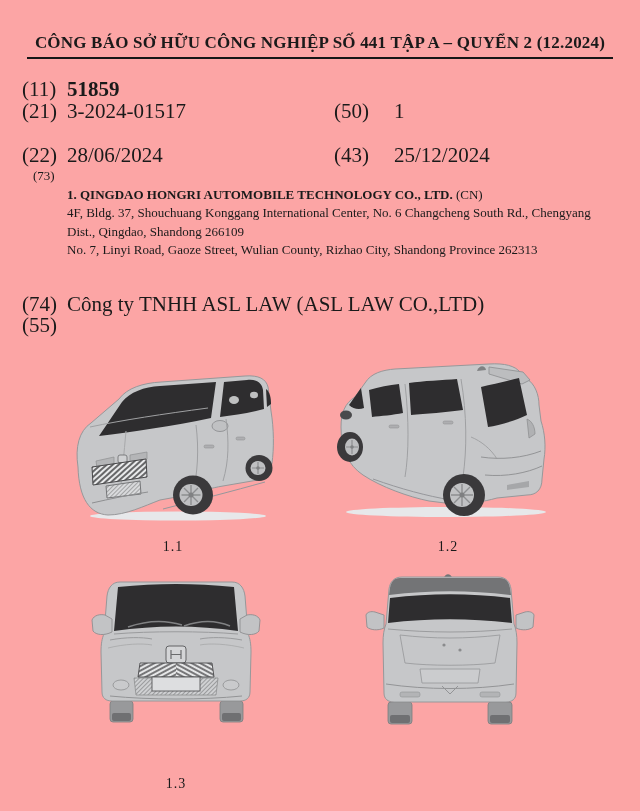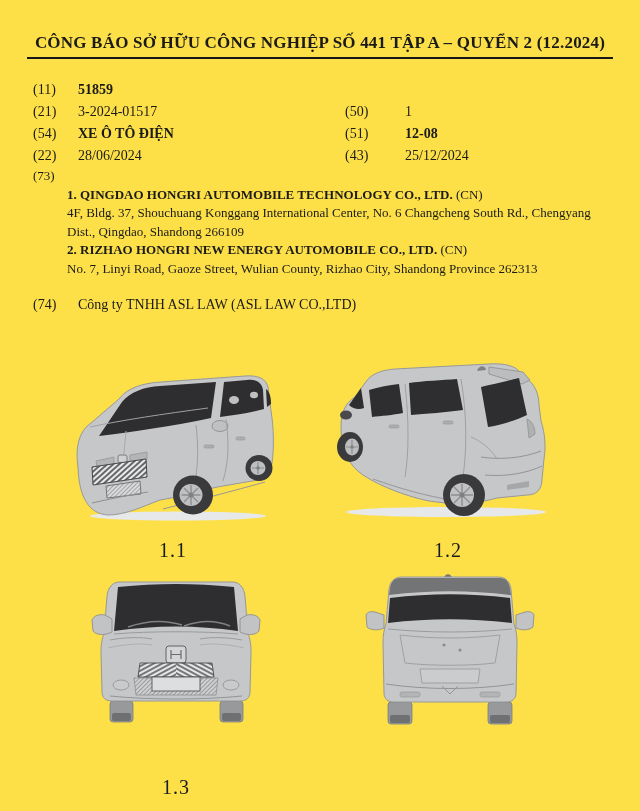--- a/index.html
+++ b/index.html
@@ -4,50 +4,50 @@
 <style>
   html,body{margin:0;padding:0;}
   body{
     width:640px;height:811px;
     background:#ffffff;
     font-family:"Liberation Serif", serif;
     color:#1a1a1a;
     position:relative;
     overflow:hidden;
   }
-  .page{position:absolute;inset:0;background:#fde047;}
+  .page{position:absolute;inset:0;background:#fca5a5;}
   .header-wrap{position:absolute;top:33px;left:0;right:0;text-align:center;}
   .header{
     display:inline-block;
     font-weight:bold;
     font-size:17px;
     letter-spacing:.2px;
     border-bottom:2px solid #161616;
     padding:0 8px 4px 8px;
     white-space:nowrap;
   }
   .row{
-    position:absolute;left:33px;width:580px;
-    font-size:14px;line-height:17px;white-space:nowrap;
+    position:absolute;left:22px;width:580px;
+    font-size:21px;line-height:17px;white-space:nowrap;
   }
   .code{display:inline-block;width:45px;}
   .b{font-weight:bold;}
   .c2{position:absolute;left:312px;}
   .v2{position:absolute;left:372px;}
   .block73{
     position:absolute;left:33px;top:167px;width:585px;
     font-size:13px;line-height:18.5px;
   }
   .block73 .code{vertical-align:top;}
   .owners{display:inline-block;width:534px;white-space:normal;vertical-align:top;margin-left:34px;}
   .fig{position:absolute;}
   .fig svg{display:block;}
   .figlabel{
     position:absolute;text-align:center;
-    font-size:20px;letter-spacing:1px;
+    font-size:14px;letter-spacing:1px;
   }
 </style>
 </head>
 <body>
 
 <div class="page">
 
   <div class="header-wrap">
     <div class="header">CÔNG BÁO SỞ HỮU CÔNG NGHIỆP SỐ 441 TẬP A – QUYỂN 2 (12.2024)</div>
   </div>
@@ -55,46 +55,43 @@
   <div class="row" style="top:81px">
     <span class="code">(11)</span><span class="b">51859</span>
   </div>
 
   <div class="row" style="top:103px">
     <span class="code">(21)</span><span>3-2024-01517</span>
     <span class="c2">(50)</span>
     <span class="v2">1</span>
   </div>
 
-  <div class="row" style="top:125px">
-    <span class="code">(54)</span><span class="b">XE Ô TÔ ĐIỆN</span>
-    <span class="c2">(51)</span>
-    <span class="v2 b">12-08</span>
-  </div>
 
   <div class="row" style="top:147px">
     <span class="code">(22)</span><span>28/06/2024</span>
     <span class="c2">(43)</span>
     <span class="v2">25/12/2024</span>
   </div>
 
   <div class="block73">
     <span class="code">(73)</span><div class="owners">
       <div><span class="b">1. QINGDAO HONGRI AUTOMOBILE TECHNOLOGY CO., LTD.</span><span> (CN)</span></div>
       <div>4F, Bldg. 37, Shouchuang Konggang International Center, No. 6 Changcheng South Rd., Chengyang Dist., Qingdao, Shandong 266109</div>
-      <div><span class="b">2. RIZHAO HONGRI NEW ENERGY AUTOMOBILE CO., LTD.</span><span> (CN)</span></div>
       <div>No. 7, Linyi Road, Gaoze Street, Wulian County, Rizhao City, Shandong Province 262313</div>
     </div>
   </div>
 
 
   <div class="row" style="top:296px">
     <span class="code">(74)</span><span>Công ty TNHH ASL LAW (ASL LAW CO.,LTD)</span>
   </div>
 
+  <div class="row" style="top:317px">
+    <span class="code">(55)</span><span></span>
+  </div>
 
   <div class="fig" style="left:68px;top:369px;width:210px;height:155px">
     <svg viewBox="0 0 210 155" width="210" height="155">
       <defs>
         <pattern id="f1-hatch" width="4" height="4" patternUnits="userSpaceOnUse" patternTransform="rotate(48)">
           <rect width="4" height="4" fill="#e9eaeb"></rect>
           <line x1="1" y1="0" x2="1" y2="4" stroke="#2f2f31" stroke-width="1.4"></line>
         </pattern>
         <pattern id="f1-fine" width="3" height="3" patternUnits="userSpaceOnUse" patternTransform="rotate(45)">
           <rect width="3" height="3" fill="#d9dadc"></rect>

